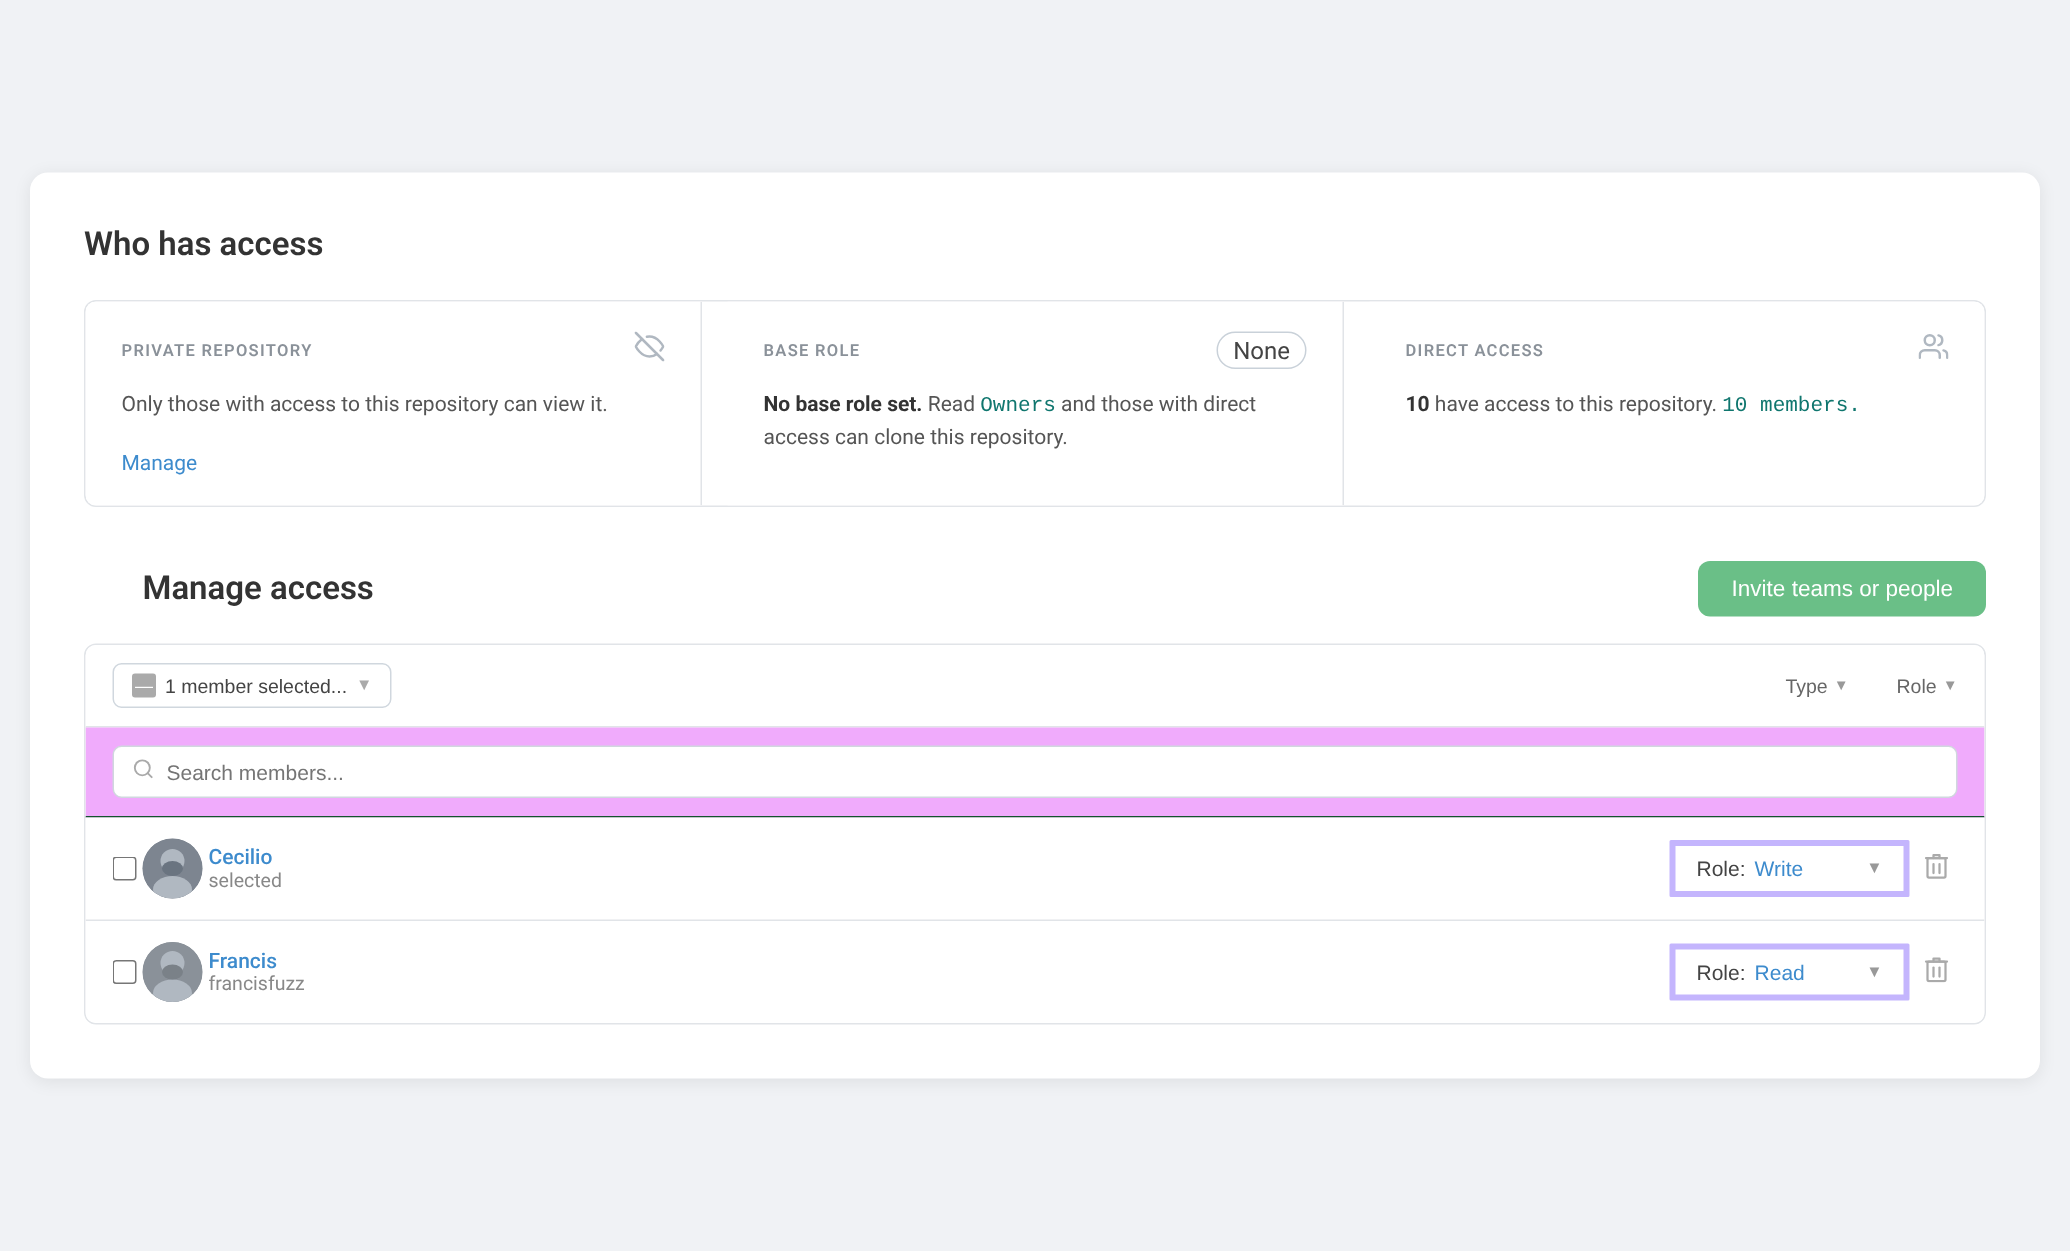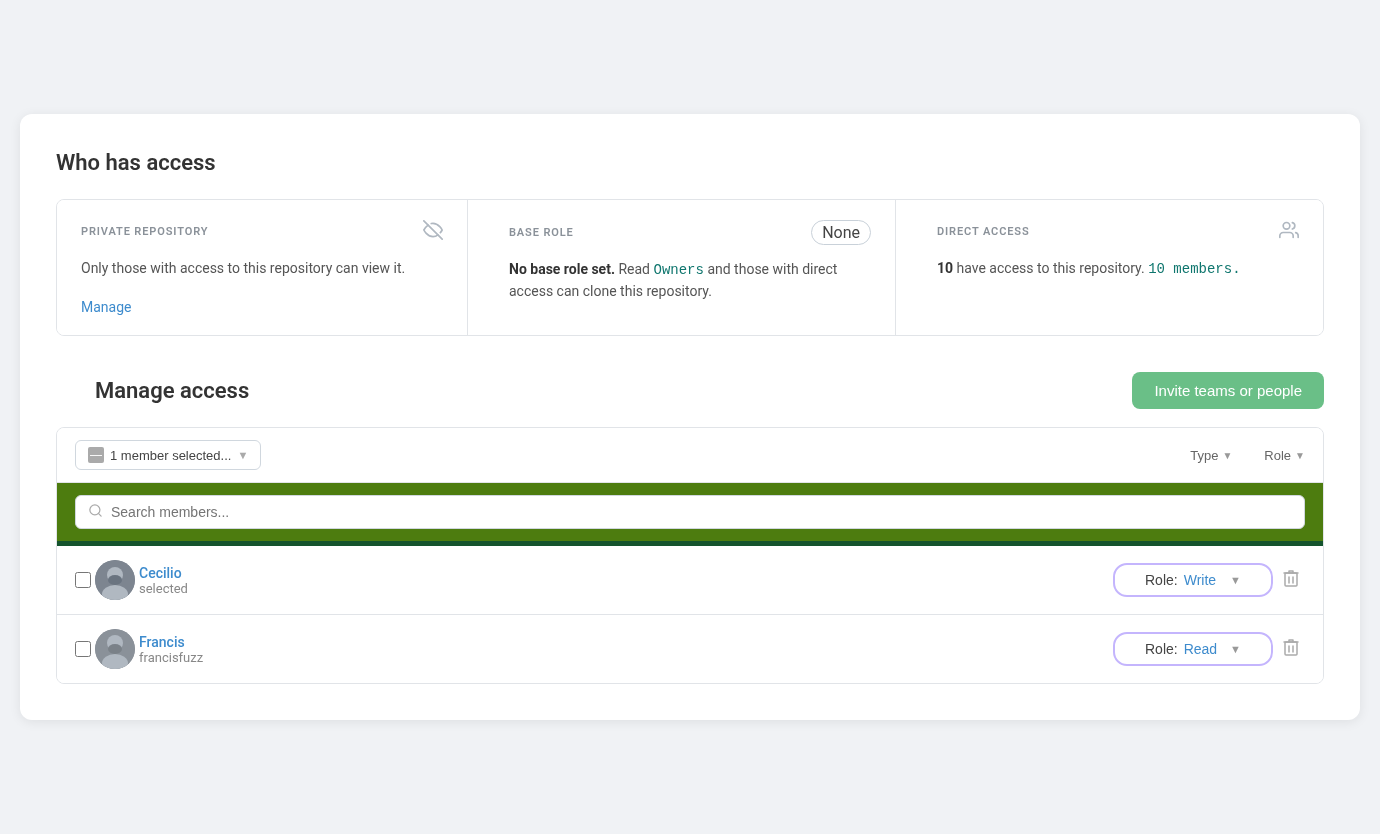--- a/index.html
+++ b/index.html
@@ -149,22 +149,22 @@
       gap: 4px;
       font-size: 13px;
       color: #666;
       background: none;
       border: none;
       cursor: pointer;
     }
     .filter-btn .chevron { font-size: 10px; color: #999; }
     .search-row {
       padding: 12px 18px;
-      background: #4d7c0f;
-      border-bottom: 5px solid #14532d;
+      background: #f0abfc;
+      border-bottom: 1px solid #14532d;
     }
     .search-input-wrap {
       display: flex;
       align-items: center;
       background: #fff;
       border: 1px solid #d0d7de;
       border-radius: 6px;
       padding: 7px 12px;
       gap: 8px;
     }
@@ -221,23 +221,23 @@
       color: #3d8bcd;
     }
     .member-username {
       font-size: 13px;
       color: #888;
     }
     .role-dropdown {
       display: flex;
       align-items: center;
       gap: 6px;
-      border: 2px solid #c4b5fd;
-      border-radius: 14px;
-      padding: 7px 30px;
+      border: 4px solid #c4b5fd;
+      border-radius: 1px;
+      padding: 7px 14px;
       font-size: 14px;
       color: #444;
       background: #fff;
       cursor: pointer;
       min-width: 160px;
     }
     .role-value { color: #3d8bcd; }
     .role-chevron { color: #999; font-size: 11px; margin-left: auto; }
     .delete-btn {
       background: none;

